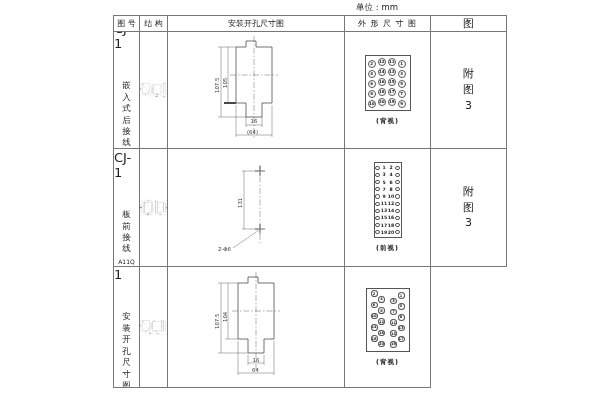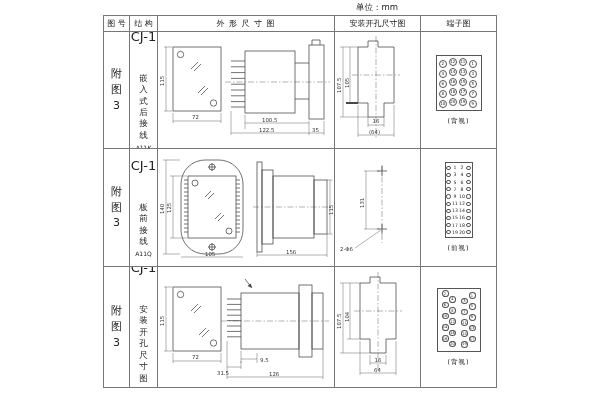--- a/index.html
+++ b/index.html
@@ -1,37 +1,37 @@
 <!DOCTYPE html>
 <html><head>
 <meta charset="utf-8">
 <style>
   html,body{margin:0;padding:0;background:#fff;}
   .page{position:relative;width:508px;height:400px;background:#fff;overflow:hidden;
         font-family:"DejaVu Sans",sans-serif;color:#333;}
   .unit{position:absolute;top:2px;right:107px;font-size:8.5px;color:#222;
         border-bottom:1px solid #555;padding:0 3px 1px 3px;}
-  .table{position:absolute;left:103px;top:15px;width:393px;height:372px;
+  .table{position:absolute;left:113px;top:15px;width:393px;height:372px;
          display:grid;grid-template-columns:26px 28px 177px 86px 76px;
          grid-template-rows:16px 117px 118px 121px;
          border-top:1px solid #777;border-left:1px solid #777;box-sizing:content-box;}
   .c{border-right:1px solid #777;border-bottom:1px solid #777;
      display:flex;align-items:center;justify-content:center;overflow:hidden;position:relative;}
   .hd{font-size:8px;color:#222;white-space:nowrap;}
   .hd.sp{letter-spacing:1px;}
   .vtext{width:1em;word-break:break-all;text-align:center;font-size:11px;line-height:1.45;color:#222;}
   .struct{flex-direction:column;gap:3px;}
   .model{font-size:13px;color:#222;}
   .desc{font-size:8.5px;line-height:1.35;margin-top:26px;}
   .code{font-size:6px;color:#222;}
   .ln{stroke:#444;fill:none;stroke-width:.75;}
   .dl{stroke:#555;fill:none;stroke-width:.45;}
   .cl{stroke:#555;fill:none;stroke-width:.45;stroke-dasharray:6 2 1.5 2;}
   .dim{font-family:"DejaVu Sans",sans-serif;font-size:5.4px;fill:#333;}
-  .tcell{flex-direction:column;gap:6px;}
+  .tcell{flex-direction:column;gap:6px;font-weight:bold;}
   .tblock{border:1px solid #555;background:#fff;box-sizing:border-box;}
   .tview{font-size:6.5px;color:#222;letter-spacing:1px;}
   .tc{display:flex;align-items:center;justify-content:center;
       border:1px solid #555;border-radius:50%;color:#222;background:#fff;box-sizing:border-box;}
   .tgrid{width:46px;height:56px;display:grid;grid-template-columns:repeat(4,10px);
          grid-auto-rows:10px;justify-content:center;align-content:center;column-gap:0;}
   .tgrid .tc{width:8.5px;height:8.5px;font-size:4px;}
   .tgrid .tc:nth-child(4n+1),.tgrid .tc:nth-child(4n+4){transform:translateY(2px);}
   .tpairs{width:28px;height:76px;display:grid;grid-template-columns:6px 7px 7px 6px;
           grid-auto-rows:7.2px;align-items:center;justify-items:center;align-content:center;}
@@ -49,23 +49,22 @@
 <body>
 
 <div class="page">
 
   <div class="unit">单位：mm</div>
 
   <div class="table">
 
     <div class="c hd">图 号</div>
     <div class="c hd">结 构</div>
+    <div class="c hd">安装开孔尺寸图</div>
     <div class="c hd sp">外 形 尺 寸 图</div>
-    <div class="c hd">安装开孔尺寸图</div>
-    <div class="c hd">端子图</div>
 
     <div class="c">
       <div class="vtext">附图3</div>
     </div>
     <div class="c struct">
       <div class="model">CJ-1</div>
       <div class="vtext desc">嵌入式后接线</div>
       <div class="code">A11K</div>
     </div>
 

